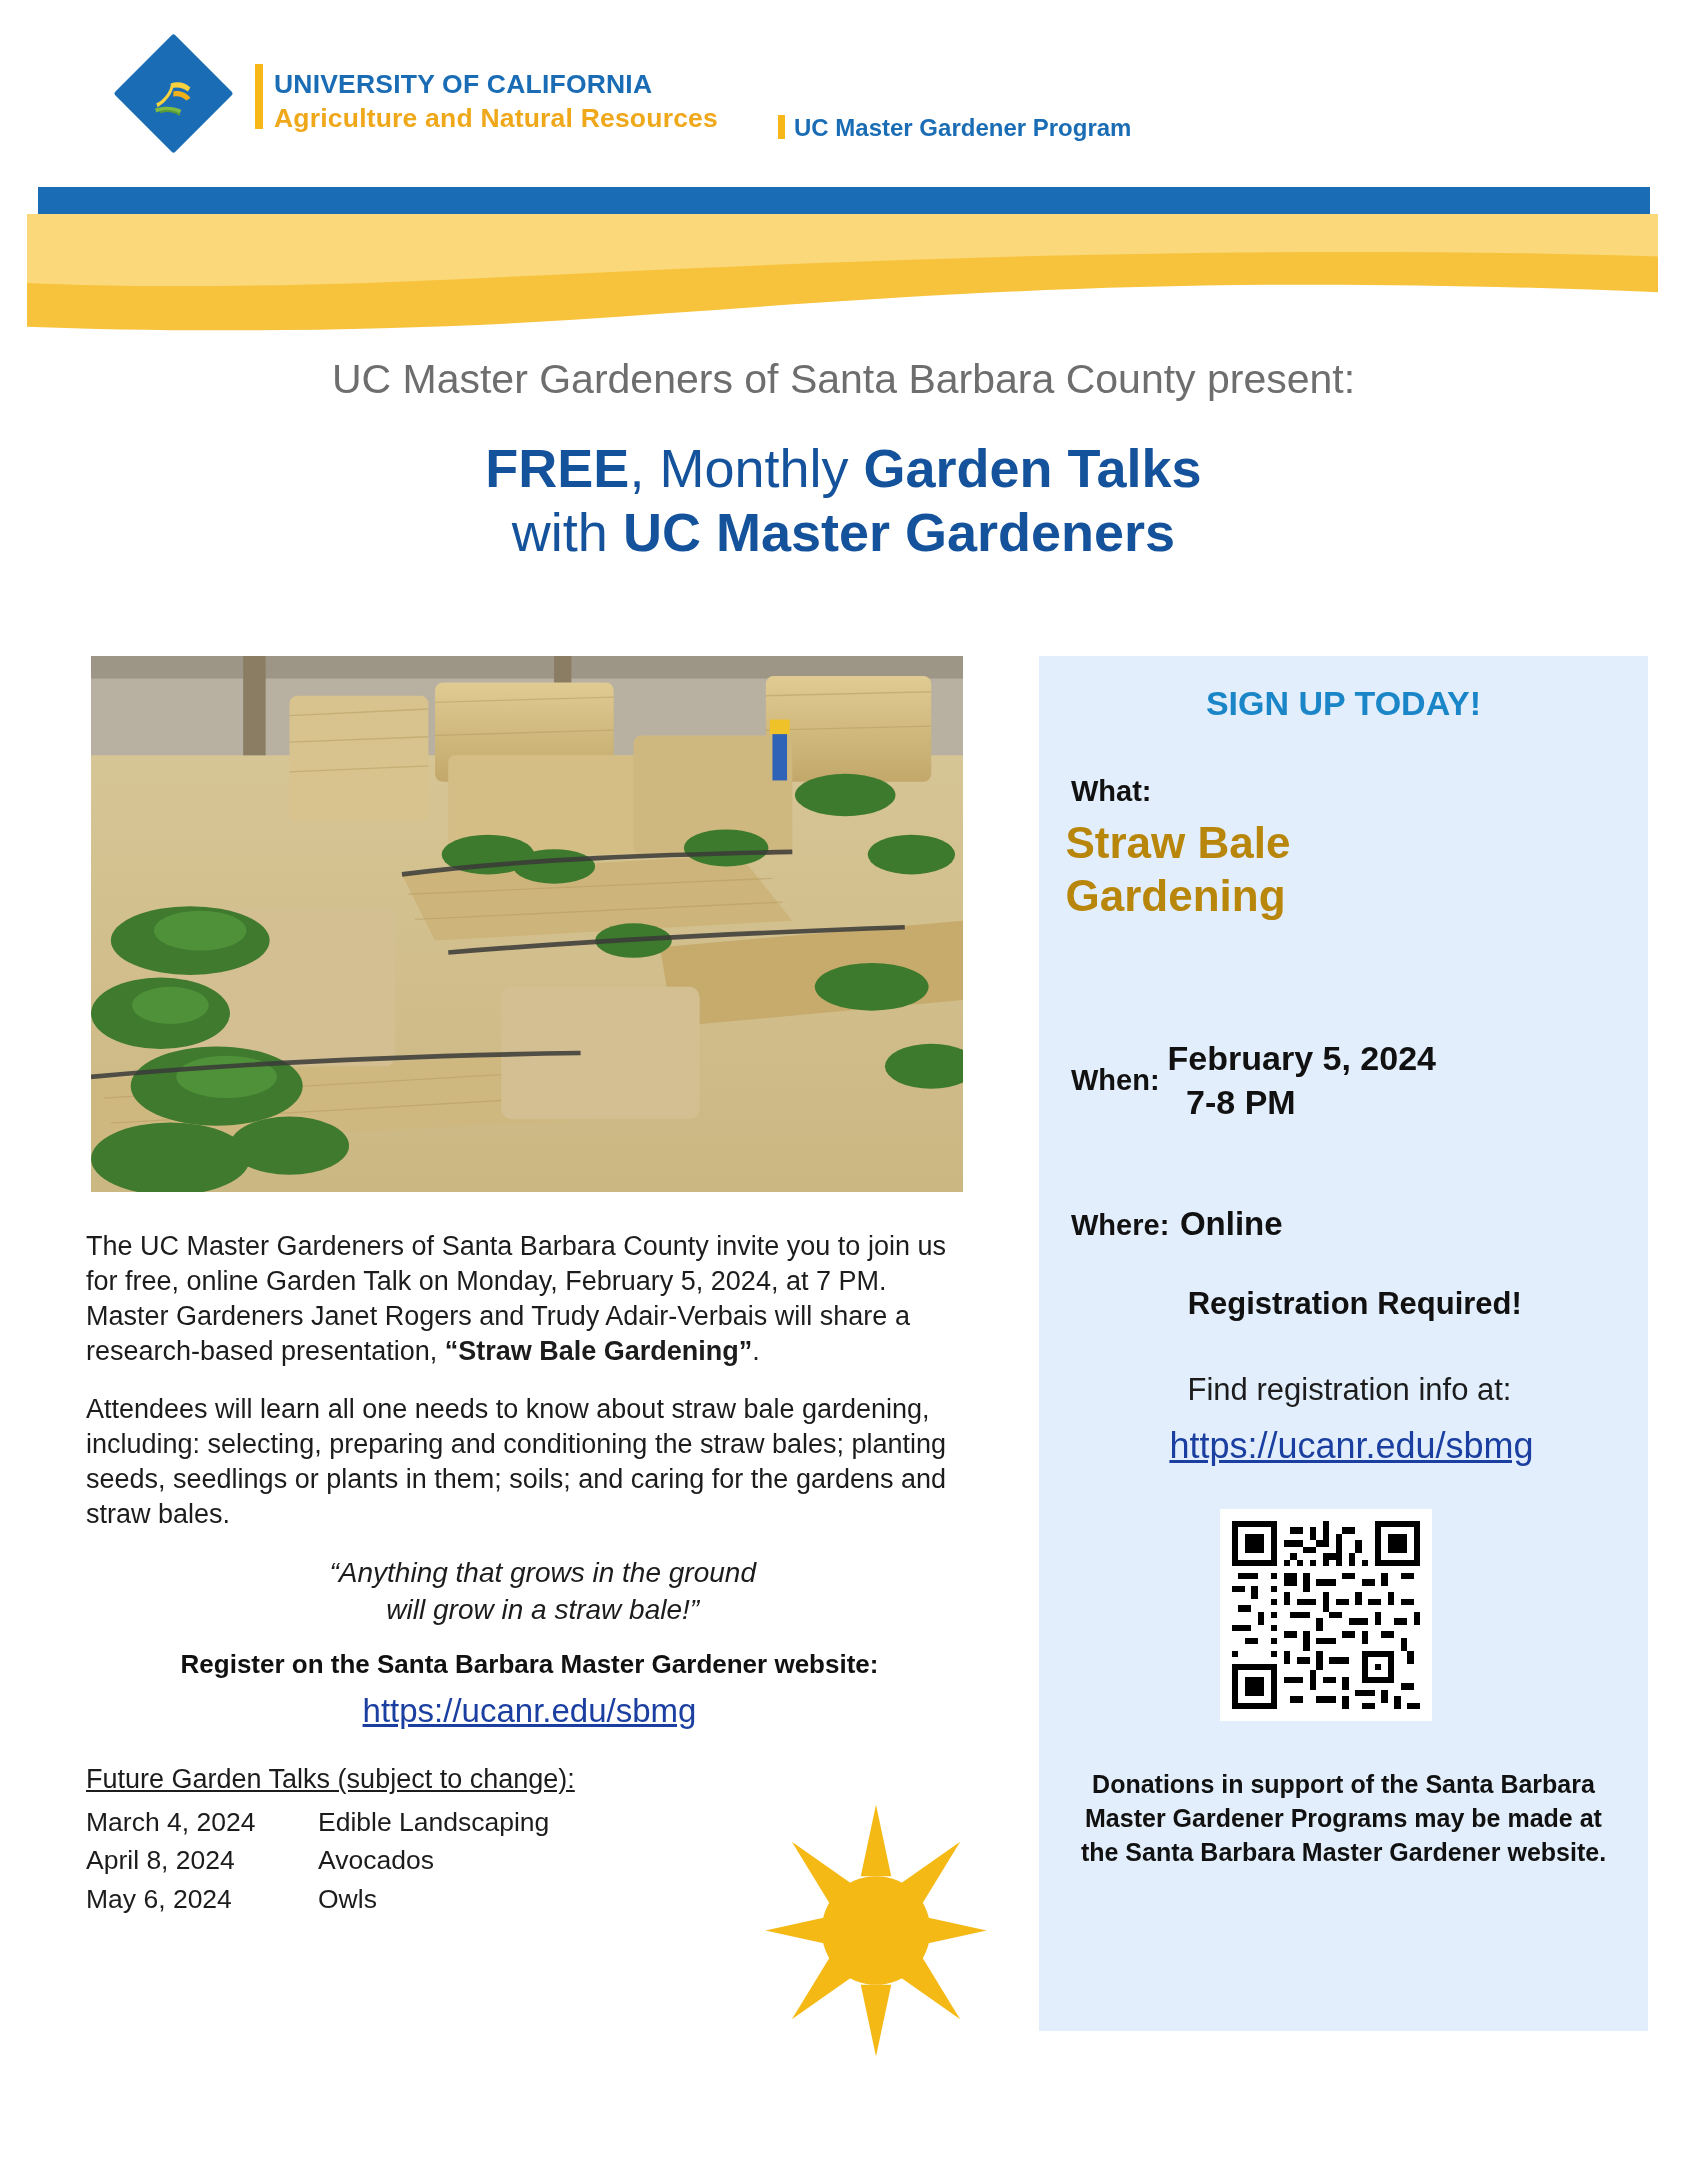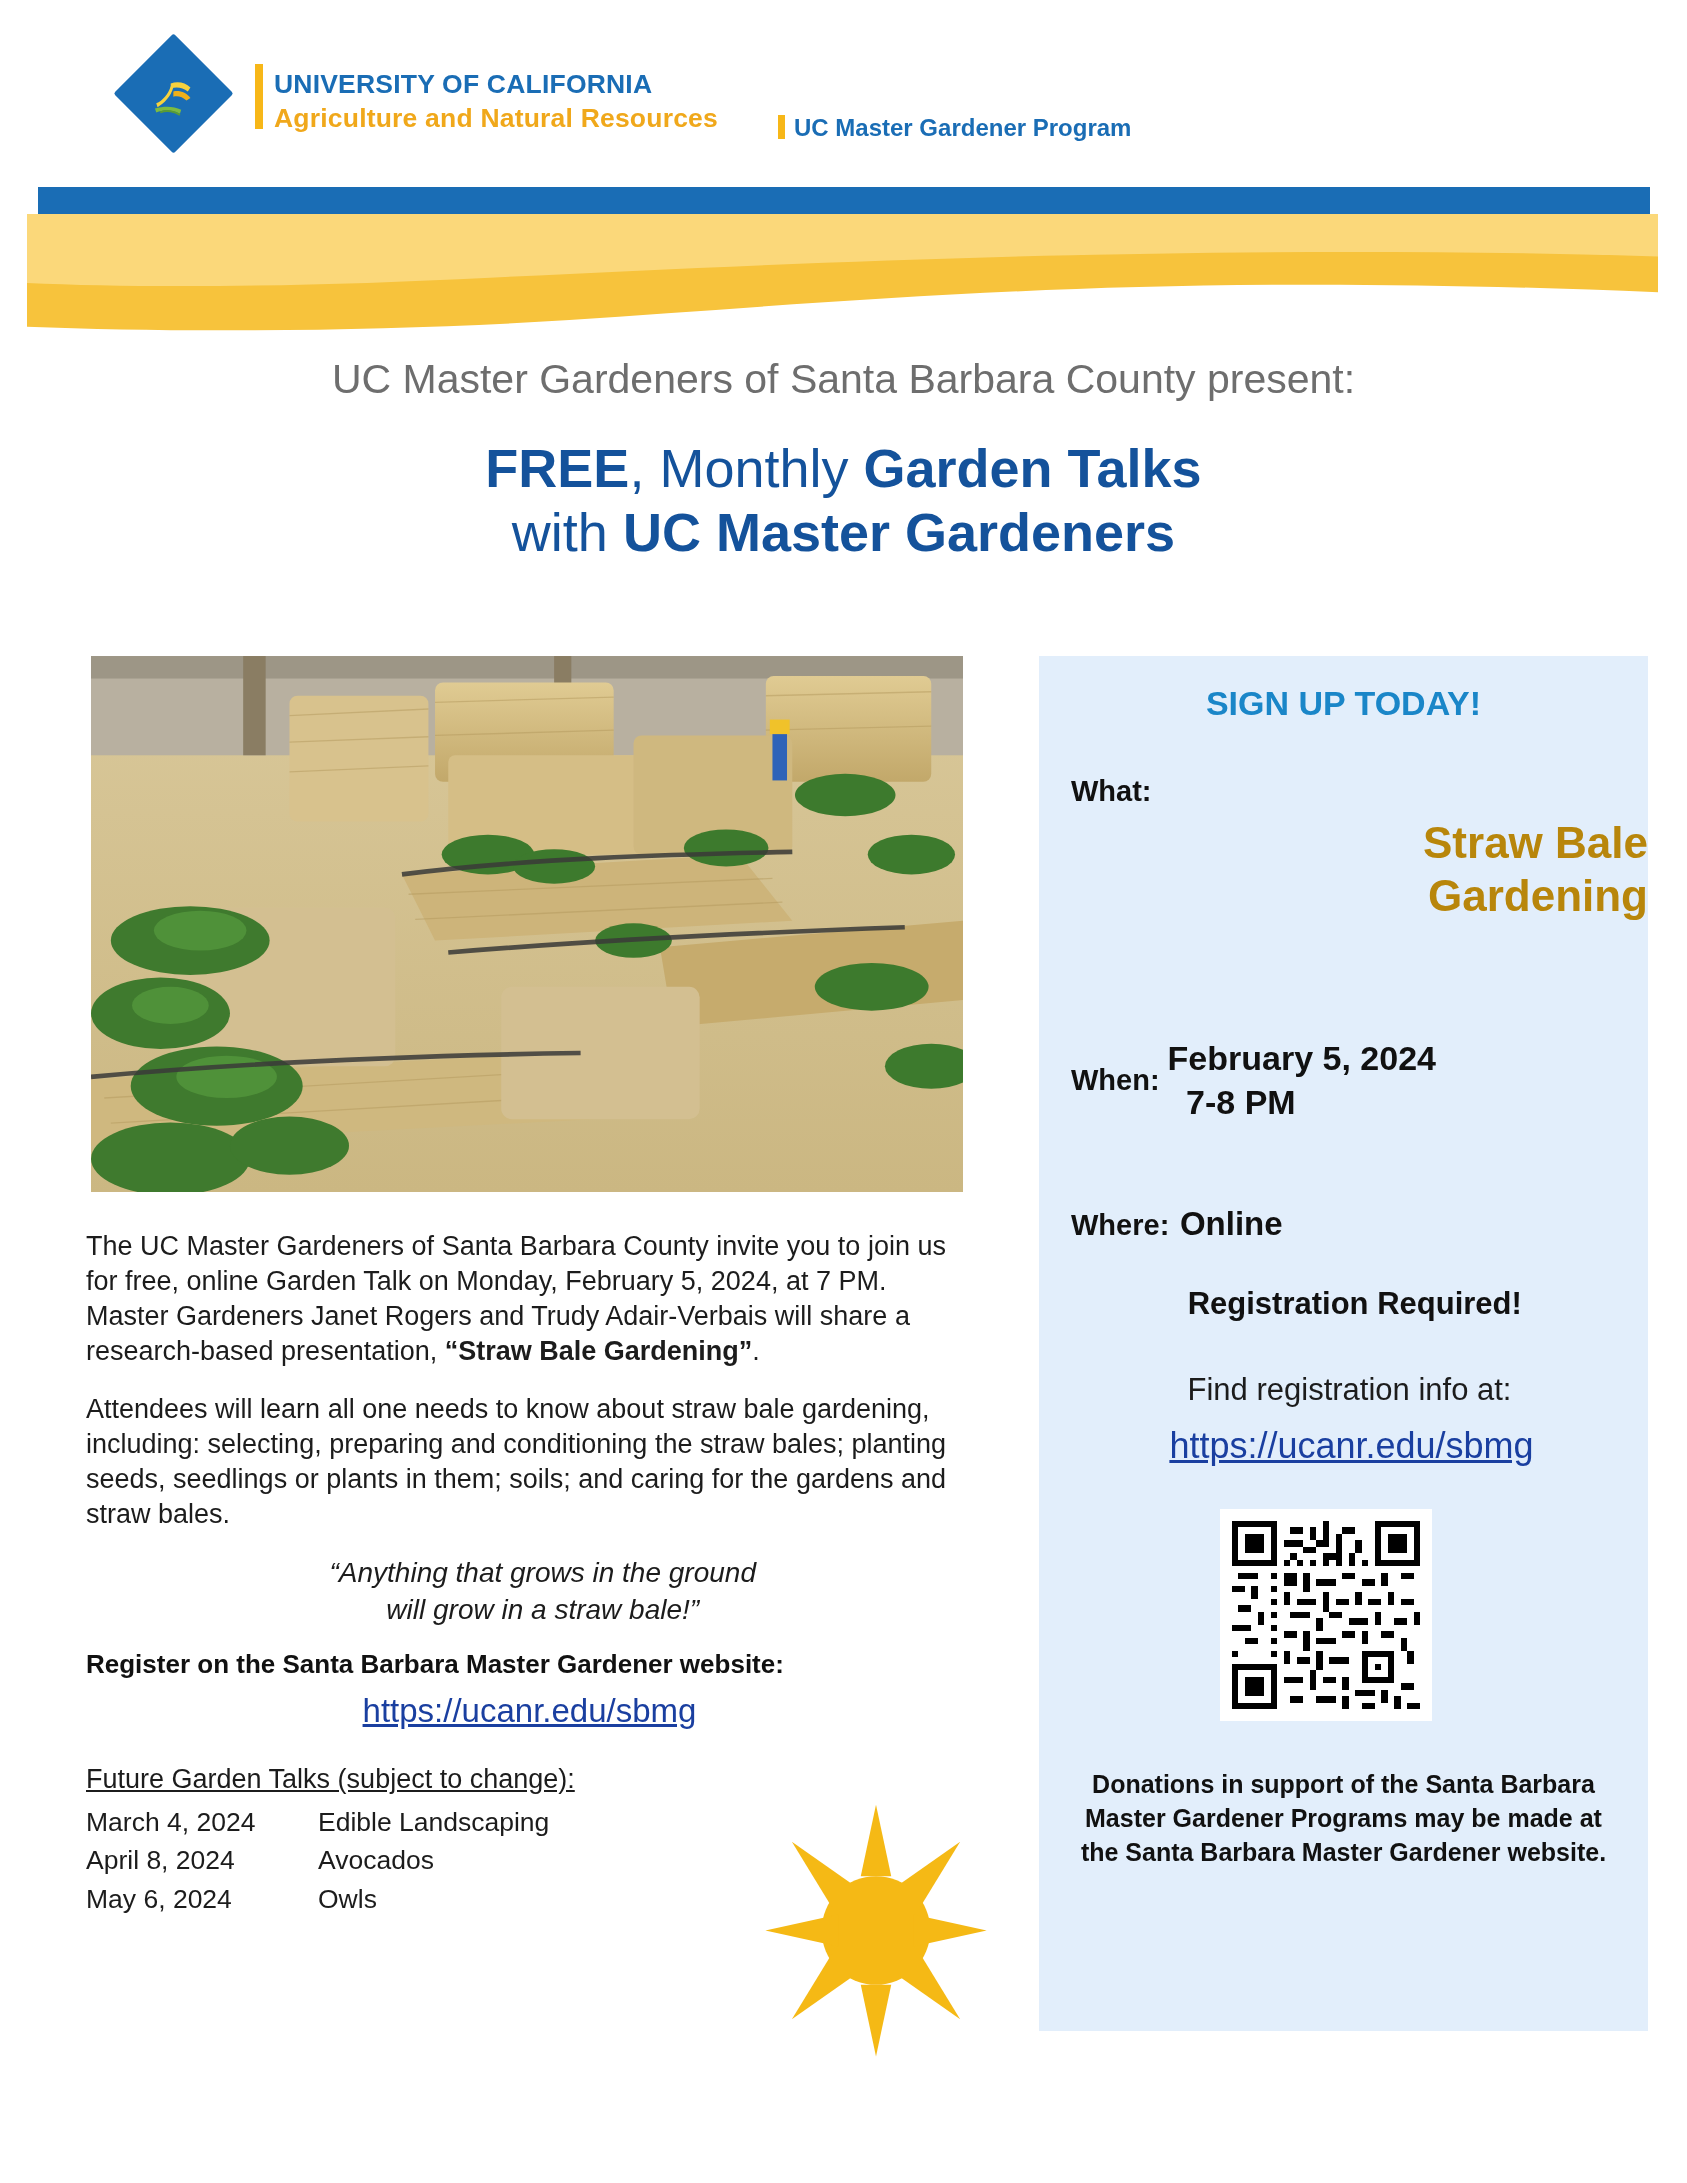--- a/index.html
+++ b/index.html
@@ -146,21 +146,21 @@
     color: #1c1c1c;
     text-align: center;
     line-height: 1.32;
     margin: 22.5px 0 20px 0;
     padding-left: 26.5px;
   }
   .register-line {
     font-size: 26px;
     font-weight: bold;
     color: #111;
-    text-align: left;
+    text-align: center;
     margin: 0 0 12px 0;
   }
   .register-link {
     display: block;
     text-align: center;
     font-size: 33px;
     color: #1a3fa0;
     text-decoration: underline;
     margin-bottom: 34px;
   }
@@ -202,21 +202,21 @@
   .lbl {
     font-size: 29px;
     font-weight: bold;
     color: #111;
   }
   .what-lbl { position: absolute; left: 32px; top: 119px; }
   .what-val {
     position: absolute;
     left: 0; top: 161px;
     width: 609px;
-    text-align: right;
+    text-align: left;
     font-size: 44px;
     font-weight: bold;
     color: #b8860b;
     line-height: 1.20;
     padding-left: 26.5px;
   }
   .when-row {
     position: absolute;
     left: 32px; top: 381px;
     display: flex;

